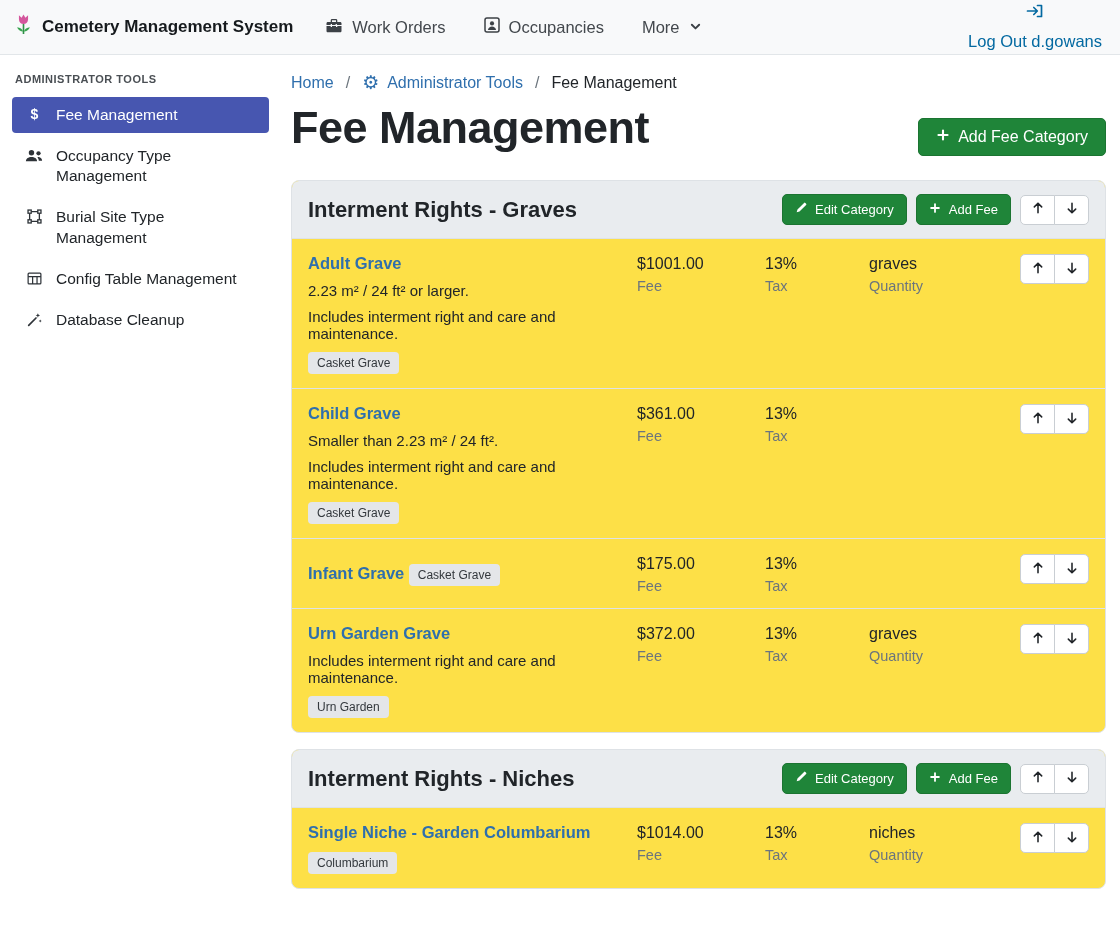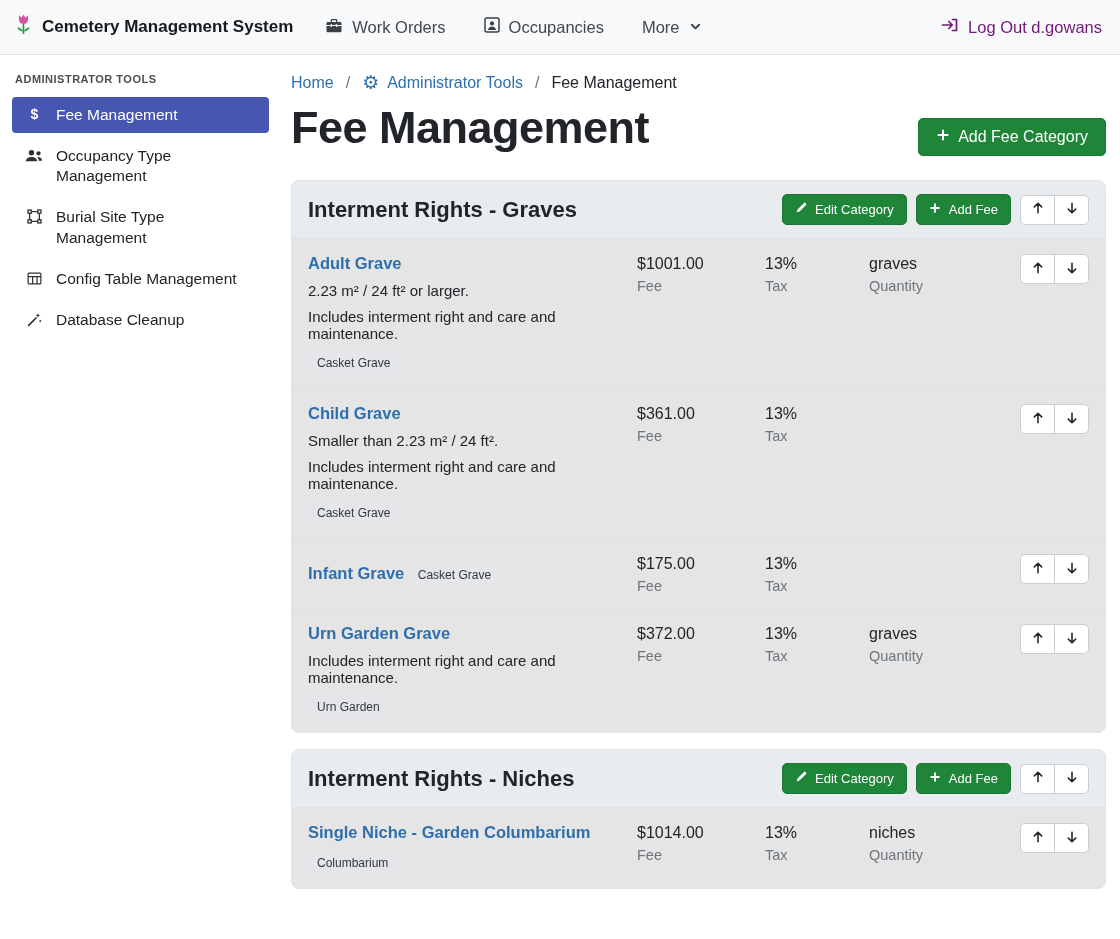--- a/index.html
+++ b/index.html
@@ -19,21 +19,21 @@
     font-family:"Liberation Sans","DejaVu Sans",sans-serif;color:var(--text);
   }
   
   .navbar{height:55px;background:var(--navbar-bg);border-bottom:1px solid #e2e6e9;
     display:flex;align-items:center;padding:0 18px 0 14px;}
   .brand{display:flex;align-items:center;gap:9px;font-weight:700;font-size:17px;color:#161a1d;cursor:pointer;text-decoration:none;}
   .nav-links{display:flex;align-items:center;gap:38px;margin-left:32px;}
   .nav-item{display:flex;align-items:center;gap:9px;font-size:16.5px;color:#43484d;cursor:pointer;text-decoration:none;}
   .nav-item svg{color:#3c4146;}
   .nav-spacer{flex:1;}
-  .logout{display:flex;align-items:center;gap:9px;font-size:16.5px;color:#701a75;cursor:pointer;text-decoration:none;}
+  .logout{display:flex;align-items:center;gap:9px;font-size:16.5px;color:#0369a1;cursor:pointer;text-decoration:none;flex-direction:column;}
   
   .content{display:flex;height:887px;}
   .sidebar{width:280px;flex:0 0 280px;padding:14px 11px 0 12px;}
   .side-heading{font-size:11px;font-weight:700;letter-spacing:.5px;color:#4a4f54;margin:4px 3px 12px;}
   .side-nav{display:flex;flex-direction:column;gap:5px;}
   .side-item{display:flex;align-items:flex-start;gap:12px;padding:8px 12px;border-radius:4px;
     font-size:15.5px;line-height:1.3;color:var(--text);text-decoration:none;cursor:pointer;}
   .side-item .side-icon{width:20px;flex:0 0 20px;display:flex;justify-content:center;margin-top:2px;color:#2e3338;}
   .side-item.active{background:var(--active);color:#fff;}
   .side-item.active .side-icon{color:#fff;}
@@ -52,21 +52,21 @@
   .btn{display:inline-flex;align-items:center;gap:8px;border-radius:5px;cursor:pointer;border:1px solid transparent;}
   .btn-green{background:var(--green);color:#fff;border-color:var(--green-border);}
   .btn-lg{font-size:16px;padding:9px 17px;margin-top:16px;}
   .btn-sm{font-size:13px;padding:7px 12px;}
   .arrow-group{display:inline-flex;}
   .arrow-btn{width:35px;height:30px;background:#fff;border:1px solid #c9ced3;color:#212529;
     display:inline-flex;align-items:center;justify-content:center;padding:0;cursor:pointer;}
   .arrow-group .arrow-btn:first-child{border-radius:5px 0 0 5px;}
   .arrow-group .arrow-btn:last-child{border-radius:0 5px 5px 0;margin-left:-1px;}
   
-  .card{border:1px solid var(--border);border-radius:8px;margin-bottom:16px;overflow:hidden;background:#e5e5e5;}
+  .card{border:1px solid var(--border);border-radius:8px;margin-bottom:16px;overflow:hidden;background:#fde047;}
   .card-header{background:var(--header-bg);border-bottom:1px solid var(--border);
     display:flex;align-items:center;padding:13px 16px;}
   .card-title{font-size:22px;font-weight:600;margin:0;flex:1;}
   .card-actions{display:flex;align-items:center;gap:9px;}
   .fee-row{display:grid;grid-template-columns:1fr 120px 96px 116px 96px;column-gap:8px;
     padding:15px 16px 14px;align-items:start;}
   .fee-row + .fee-row{border-top:1px solid var(--border);}
   .fee-name{color:var(--link);font-weight:700;font-size:16.5px;text-decoration:none;cursor:pointer;display:inline-block;}
   .fee-desc{font-size:15px;margin-top:9px;color:var(--text);}
   .badge{display:inline-block;background:#e4e6e9;color:#33383d;font-size:12px;

